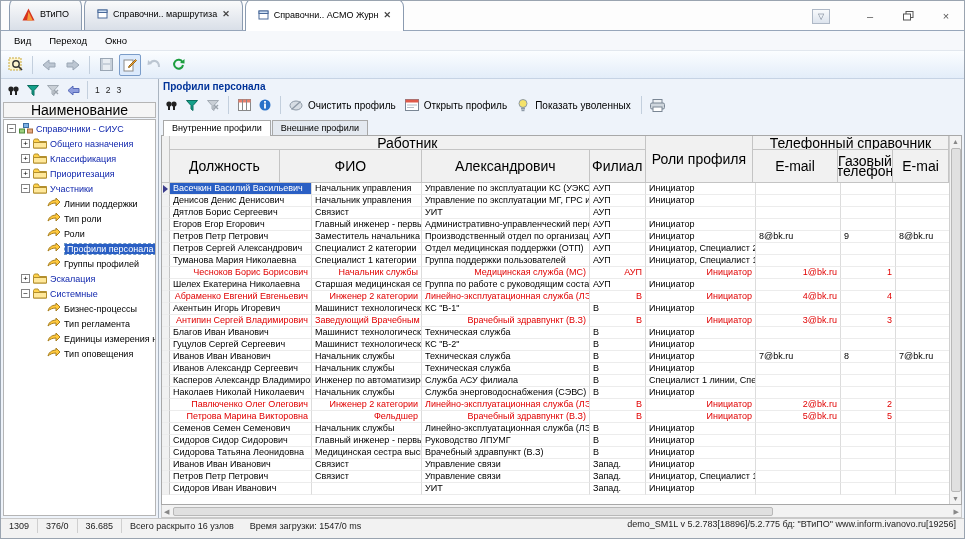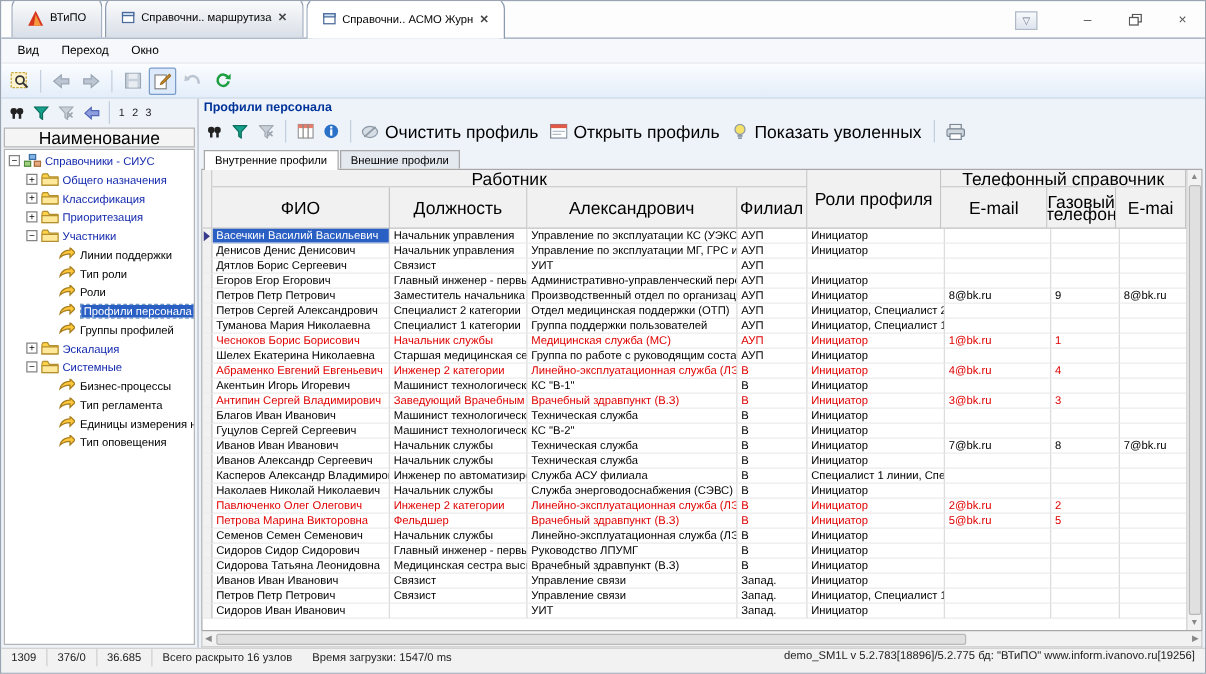--- a/index.html
+++ b/index.html
@@ -42,21 +42,21 @@
   .tlabel { font-size:9px; }
   .t-root,.t-folder { color:#1127ad; }
   .t-leaf { color:#000; }
   .selwrap { flex:1; border:1px dashed #6f97c6; display:flex; margin-right:2px; }
   .selwrap .tlabel { background:#2a5fc4; color:#fff; padding:0 2px; }
 
   
   .main { flex:1; display:flex; flex-direction:column; background:#eef3fa; padding:0 2px; min-width:0; }
   .main-title { height:15px; font-size:10px; font-weight:bold; color:#003399; padding:2px 0 0 2px; }
   .main-toolbar { height:22px; display:flex; align-items:center; gap:3px; padding-left:1px; }
-  .mt-label { font-size:14px; margin-right:4px; }
+  .mt-label { font-size:10px; margin-right:4px; }
   .subtabs { height:19px; display:flex; align-items:flex-end; padding-left:2px; gap:1px; }
   .subtab { padding:2px 8px 2px 8px; font-size:9px; border:1px solid #a8a8a8; border-bottom:none; background:#e4e9f0; }
   .subtab.active { background:#fff; position:relative; z-index:2; margin-bottom:-1px; padding-bottom:3px; }
 
   
   .table-area { flex:1; position:relative; background:#fff; border:1px solid #a8a8a8; overflow:hidden; }
   .tview { position:absolute; left:0; top:0; right:12px; bottom:0; overflow:hidden; }
   .thead { display:flex; background:#f1f1f1; }
   .hcell { border-right:1px solid #c4c4c4; border-bottom:1px solid #c4c4c4; display:flex; align-items:center; justify-content:center; text-align:center; font-size:14px; background:#f1f1f1; overflow:hidden; white-space:nowrap; }
   .grp { display:flex; flex-direction:column; }
@@ -65,21 +65,21 @@
   .grp-cols .hcell { height:33px; }
   .ind-h { width:8px; height:47px; border-right:1px solid #c4c4c4; border-bottom:1px solid #c4c4c4; background:#f1f1f1; }
   .roles-h { width:110px; height:47px; }
   .wrap2 { white-space:normal; line-height:10px; }
 
   .trow { display:flex; height:12px; }
   .td { border-right:1px solid #dcdcdc; border-bottom:1px solid #ececec; padding:0 3px; white-space:nowrap; overflow:hidden; line-height:11px; font-size:9px; flex:none; }
   .td.ind { width:8px; padding:0; background:#f1f1f1; border-right:1px solid #c4c4c4; position:relative; }
   .tri { position:absolute; left:1px; top:2px; width:0; height:0; border-left:5px solid #3a3a8c; border-top:4px solid transparent; border-bottom:4px solid transparent; }
   .c0{width:142px}.c1{width:110px}.c2{width:168px}.c3{width:56px}.c4{width:110px}.c5{width:85px}.c6{width:55px}.c7{width:56px}
-  .trow.red .td { color:#e00000; }
+  .trow.red .td { color:#e00000;text-align:right; }
   .td.selcell { background:#2a5fc4; color:#fff; }
 
   
   .vscroll { position:absolute; right:0; top:0; bottom:0; width:12px; background:#f2f2f2; border-left:1px solid #d0d0d0; display:flex; flex-direction:column; align-items:center; }
   .vthumb { width:10px; flex:1; margin:1px 0; background:#e0e0e0; border:1px solid #b8b8b8; border-radius:2px; }
   .sarrow { color:#888; font-size:7px; height:11px; line-height:11px; }
   .hscroll { height:13px; margin-top:0; background:#f2f2f2; border:1px solid #c9c9c9; border-top:none; display:flex; align-items:center; }
   .hthumb { height:9px; width:75%; margin-left:2px; background:#e0e0e0; border:1px solid #b8b8b8; border-radius:2px; }
   .hspacer { flex:1; }
 
@@ -463,22 +463,22 @@
       <span class="subtab">Внешние профили</span>
     </div>
 
     <div class="table-area">
       <div class="tview">
         <div class="thead">
           <div class="ind-h"></div>
           <div class="grp" style="width:476px">
             <div class="hcell grp-top" style="width:476px">Работник</div>
             <div class="grp-cols">
+              <div class="hcell c1">Должность</div>
               <div class="hcell c0">ФИО</div>
-              <div class="hcell c1">Должность</div>
               <div class="hcell c2">Александрович</div>
               <div class="hcell c3">Филиал</div>
             </div>
           </div>
           <div class="hcell roles-h">Роли профиля</div>
           <div class="grp" style="width:196px">
             <div class="hcell grp-top" style="width:196px">Телефонный справочник</div>
             <div class="grp-cols">
               <div class="hcell c5">E-mail</div>
               <div class="hcell c6 wrap2">Газовый телефон</div>

